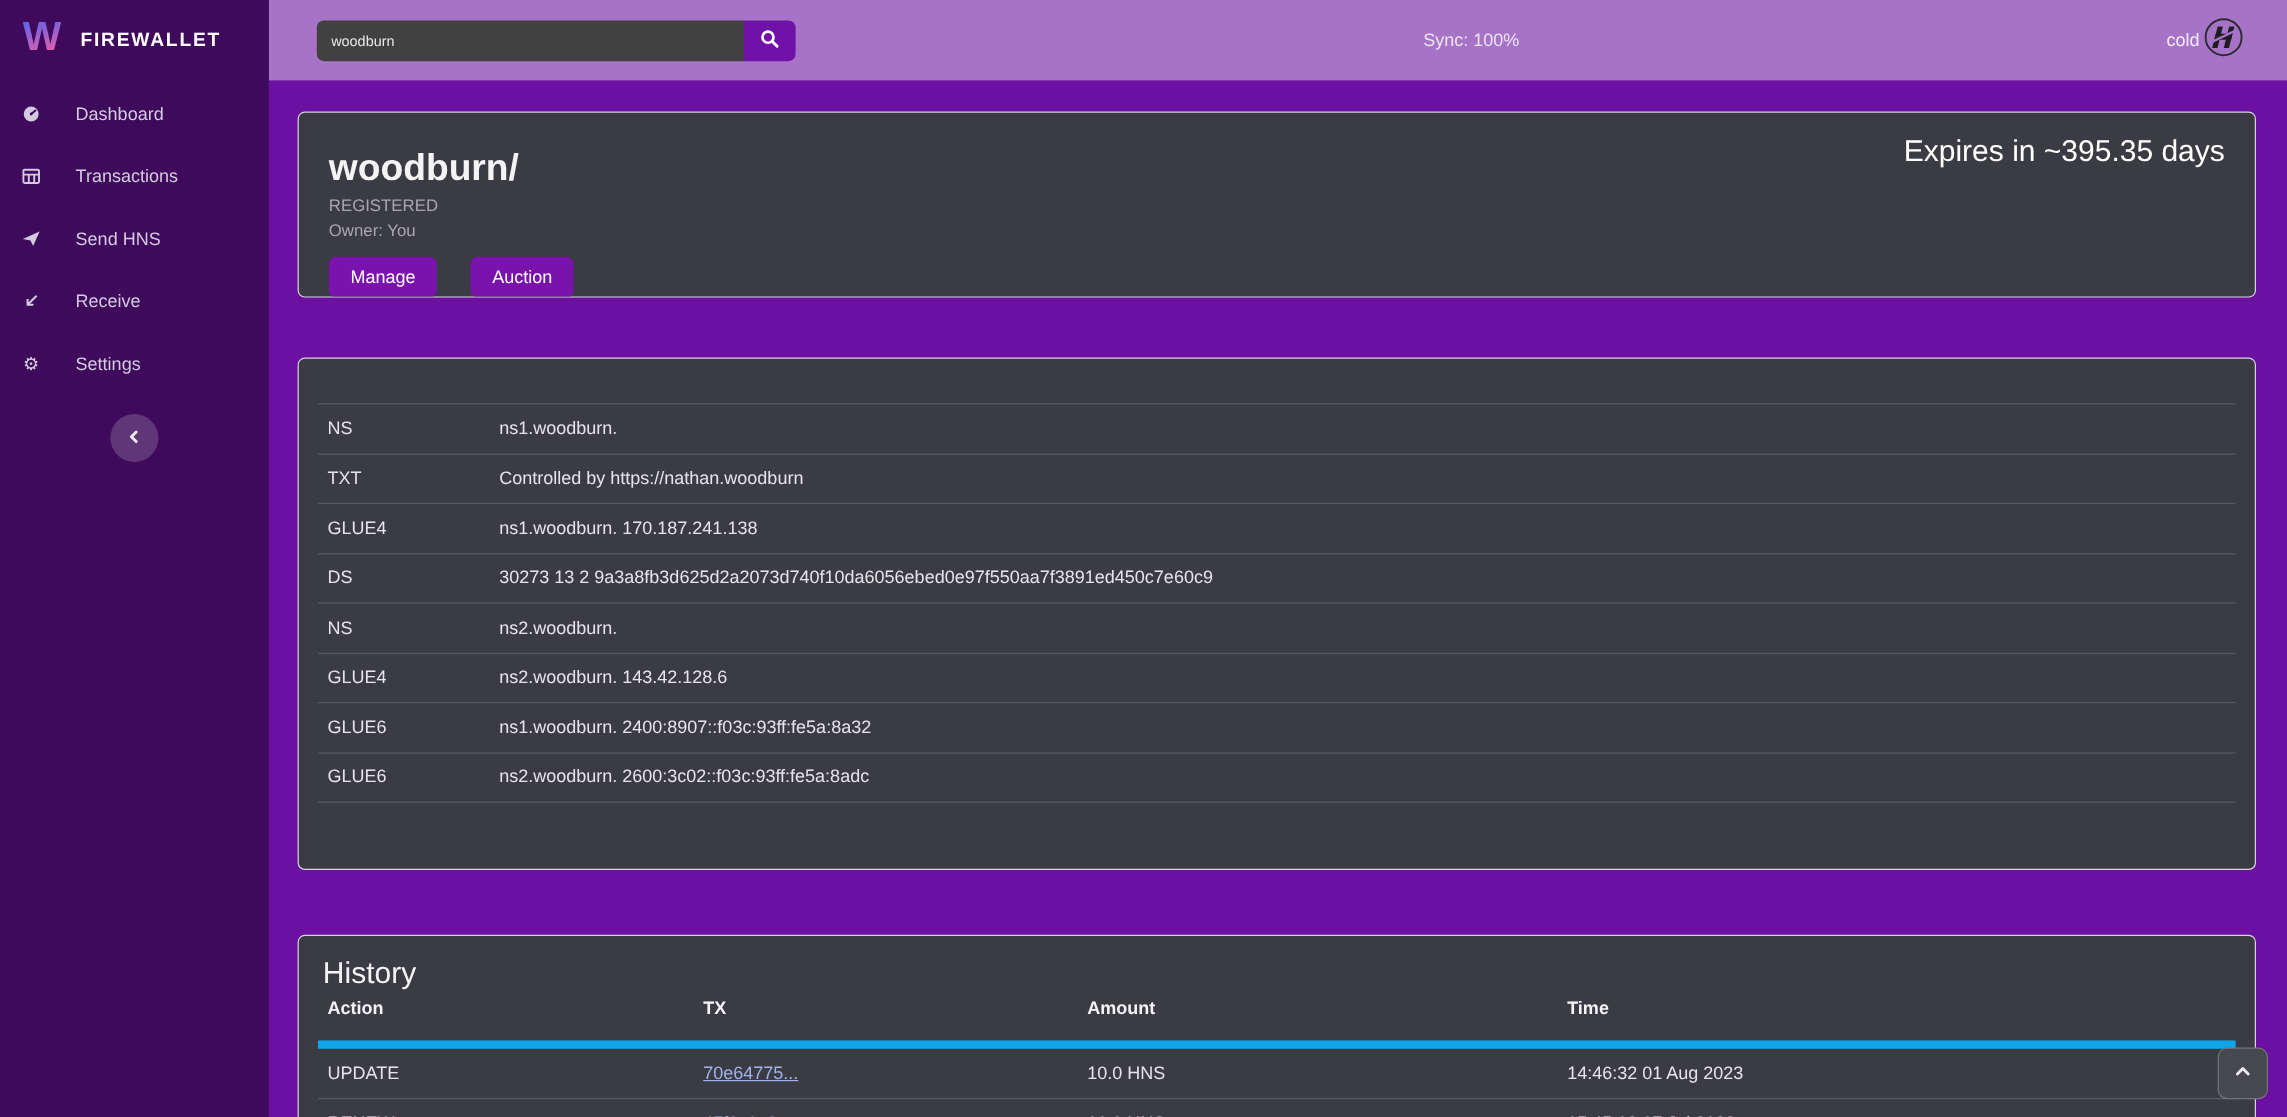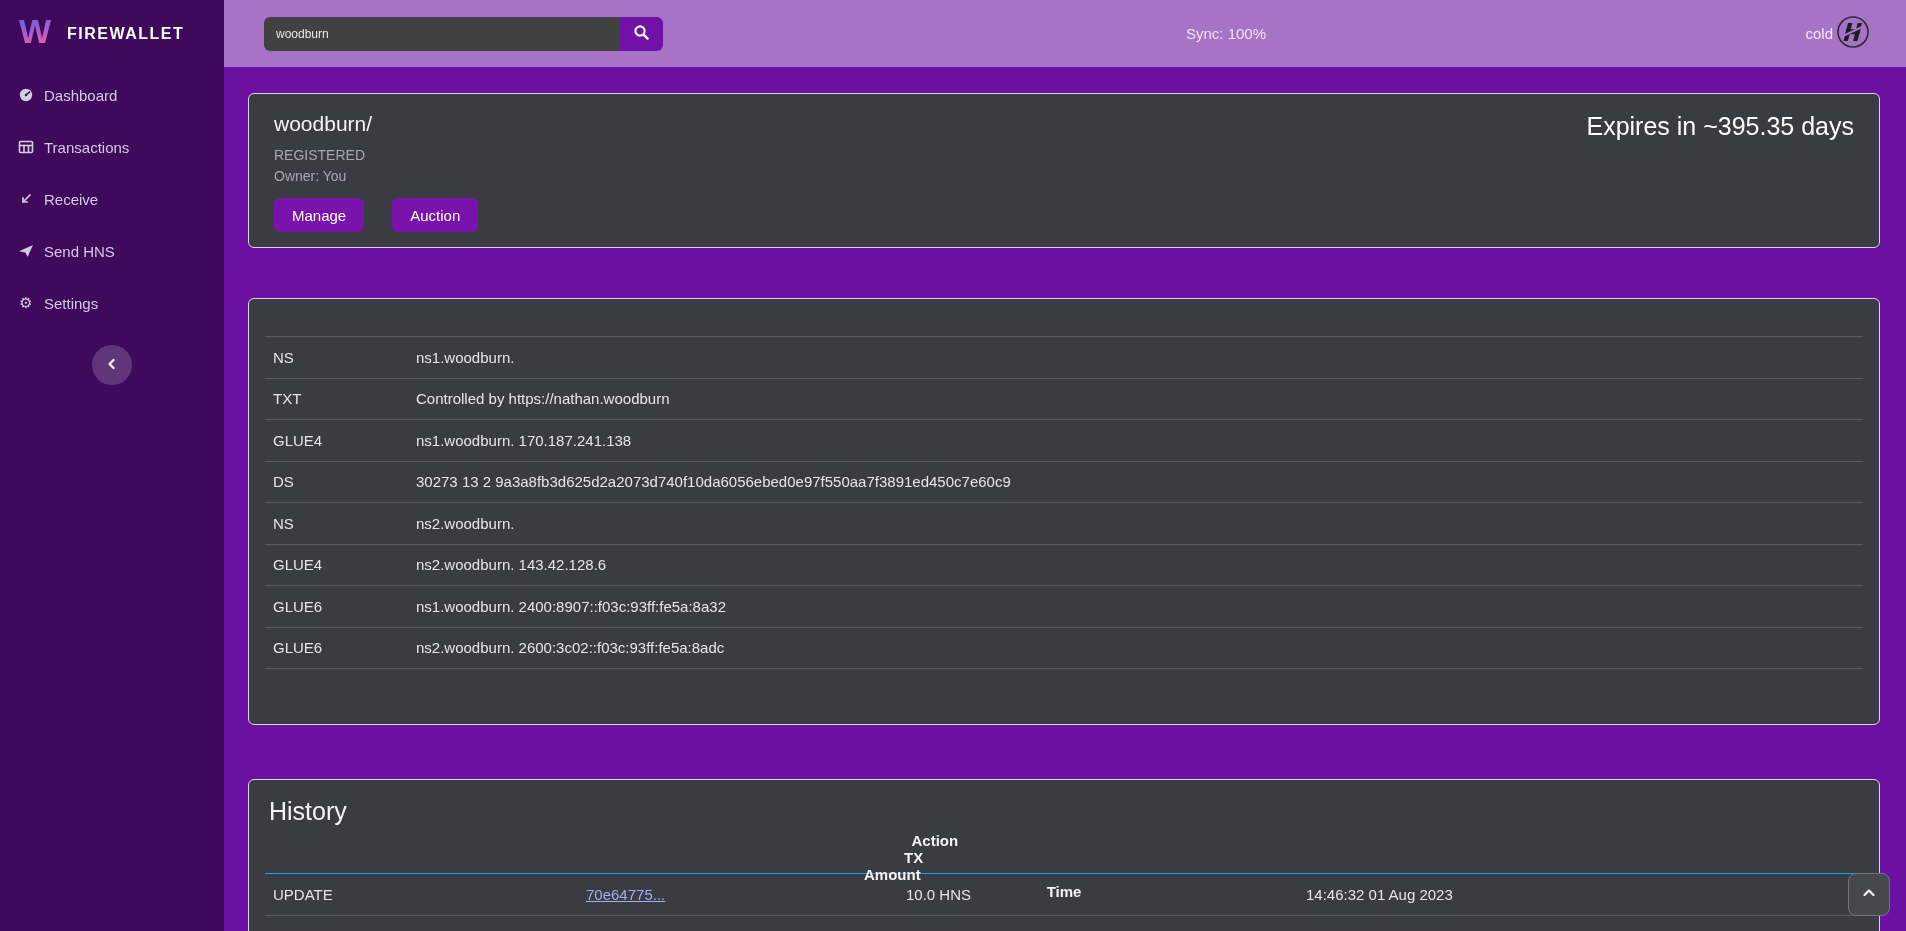--- a/index.html
+++ b/index.html
@@ -7,21 +7,21 @@
   .app{
     position:relative; width:1906px; height:931px; overflow:hidden;
     background:#6c10a2; font-family:"Liberation Sans", sans-serif;
   }
 
   
   .sidebar{ position:absolute; left:0; top:0; width:224px; height:931px; background:#3f0a5c; z-index:2;}
   .brand{ height:67px; display:flex; align-items:center; padding-left:16px; gap:13px;}
   .brand-text{ color:#ffffff; font-size:16px; font-weight:bold; letter-spacing:1.5px;}
   .nav{ margin-top:2px; }
-  .nav-item{ height:52px; display:flex; align-items:center; padding-left:18px; gap:10px; cursor:pointer; color:#d3cce0; font-size:15px;}
+  .nav-item{ height:52px; display:flex; align-items:center; padding-left:18px; gap:29px; cursor:pointer; color:#d3cce0; font-size:15px;}
   .nav-item .ic{ width:16px; height:16px; display:inline-flex; align-items:center; justify-content:center; }
   .gear-glyph{ font-size:15px; line-height:16px; color:#d3cce0; font-family:"DejaVu Sans", sans-serif;}
   .collapse-btn{ position:absolute; left:92px; top:345px; width:40px; height:40px; border-radius:50%;
     background:rgba(255,255,255,0.18); border:none; display:flex; align-items:center; justify-content:center; cursor:pointer;}
 
   
   .topbar{ position:absolute; left:224px; top:0; right:0; height:67px; background:#a773c7; display:flex; align-items:center;}
   .search-wrap{ display:flex; margin-left:40px; height:34px;}
   .search-input{ width:356px; height:34px; background:#414141; border:none; outline:none; color:#e8e8e8;
     font-size:12px; padding:0 12px; border-radius:6px 0 0 6px; font-family:"Liberation Sans", sans-serif;}
@@ -31,40 +31,40 @@
     color:#ece4f4; font-size:15px;}
   .wallet{ margin-left:auto; display:flex; align-items:center; gap:3px; padding-right:36px;}
   .wallet-label{ color:#f2ecf8; font-size:15px;}
 
   
   .main{ position:absolute; left:224px; top:67px; right:0; bottom:0; padding:26px 26px 0 24px; overflow:hidden;}
   .card{ background:#3b3c43; border:1px solid #d9d2e0; border-radius:6px; overflow:hidden;}
 
   
   .domain-card{ height:155px; display:flex; justify-content:space-between; padding:15px 25px 0; margin-bottom:50px;}
-  .dc-title{ color:#f4f3f6; font-size:21px; font-weight:normal; line-height:30px;}
+  .dc-title{ color:#f4f3f6; font-size:31px; font-weight:bold; line-height:30px;margin-top:16px;}
   .dc-status{ color:#a8a6b0; font-size:14px; margin-top:8px;}
   .dc-owner{ color:#a8a6b0; font-size:14px; margin-top:5px;}
   .dc-buttons{ display:flex; gap:28px; margin-top:14px;}
   .btn{ height:34px; padding:0 18px; background:#7a12ac; color:#ffffff; border:none; border-radius:6px;
     font-size:15px; cursor:pointer; font-family:"Liberation Sans", sans-serif;}
   .dc-expires{ color:#ffffff; font-size:25px; line-height:30px; margin-top:2px;}
 
   
   .dns-card{ height:427px; padding-top:16px; margin-bottom:54px;}
   .card-title{ color:#f4f3f6; font-size:25px; font-weight:normal; line-height:30px; padding-left:20px;}
   .dns-table{ margin:21px 16px 0; border-bottom:1px solid #595a62;}
   .dns-row{ display:flex; align-items:center; height:41.5px; border-top:1px solid #595a62;}
   .dns-type{ width:151px; padding-left:8px; color:#e6e4ea; font-size:15px; flex:none;}
   .dns-value{ color:#e6e4ea; font-size:15px;}
 
   
   .history-card{ height:240px; padding-top:16px;}
   .h-table{ margin:0 16px;}
-  .h-head{ display:flex; align-items:center; height:48px; padding-top:6px; border-bottom:1px solid #0ea5e9;flex-direction:column;}
+  .h-head{ display:flex; height:48px; padding-top:6px; border-bottom:7px solid #0ea5e9;}
   .h-head > div{ color:#f4f3f6; font-size:15px; font-weight:bold;}
   .h-row{ display:flex; align-items:center; height:42px; border-bottom:1px solid #595a62;}
   .h-row > div{ color:#e6e4ea; font-size:15px;}
   .col-action{ width:321px; padding-left:8px; flex:none;}
   .col-tx{ width:320px; flex:none;}
   .col-amount{ width:400px; flex:none;}
   .col-time{ flex:1;}
   .tx-link{ color:#9fb2e9; text-decoration:underline; cursor:pointer;}
 
   
@@ -111,33 +111,33 @@
             <line x1="1.5" y1="6.5" x2="14.5" y2="6.5" stroke="#d3cce0" stroke-width="1.6"></line>
             <line x1="6" y1="6.5" x2="6" y2="13.5" stroke="#d3cce0" stroke-width="1.6"></line>
             <line x1="10.5" y1="6.5" x2="10.5" y2="13.5" stroke="#d3cce0" stroke-width="1.6"></line>
           </svg>
         </span>
         <span>Transactions</span>
       </div>
       <div class="nav-item">
         <span class="ic">
           <svg width="16" height="16" viewBox="0 0 16 16">
+            <path d="M1 8.2 L15 2 L9.6 14 L7.4 9.4 Z" fill="#d3cce0"></path>
+          </svg>
+        </span>
+        <span>Send HNS</span>
+      </div>
+      <div class="nav-item">
+        <span class="ic">
+          <svg width="16" height="16" viewBox="0 0 16 16">
             <line x1="12.5" y1="3.5" x2="5" y2="11" stroke="#d3cce0" stroke-width="1.7"></line>
             <polyline points="5,6.2 5,11 9.8,11" fill="none" stroke="#d3cce0" stroke-width="1.7"></polyline>
           </svg>
         </span>
         <span>Receive</span>
-      </div>
-      <div class="nav-item">
-        <span class="ic">
-          <svg width="16" height="16" viewBox="0 0 16 16">
-            <path d="M1 8.2 L15 2 L9.6 14 L7.4 9.4 Z" fill="#d3cce0"></path>
-          </svg>
-        </span>
-        <span>Send HNS</span>
       </div>
       <div class="nav-item">
         <span class="ic gear-glyph">⚙</span>
         <span>Settings</span>
       </div>
     </nav>
 
     <button class="collapse-btn">
       <span>
         <svg width="14" height="14" viewBox="0 0 14 14">

